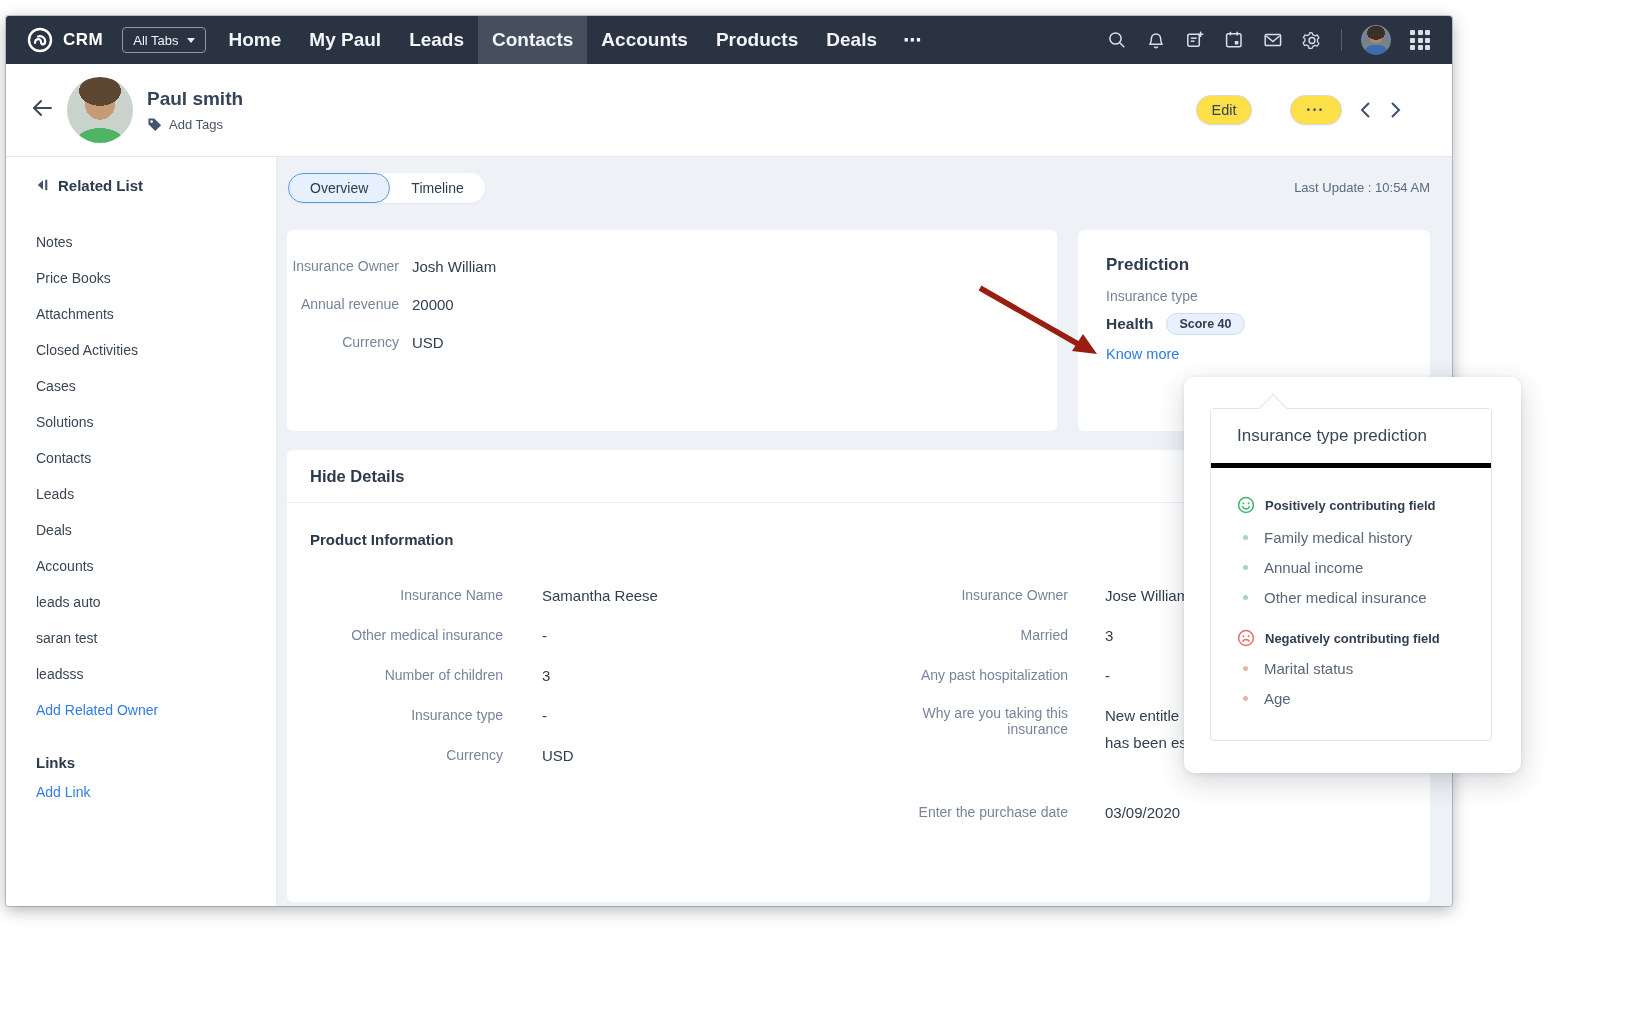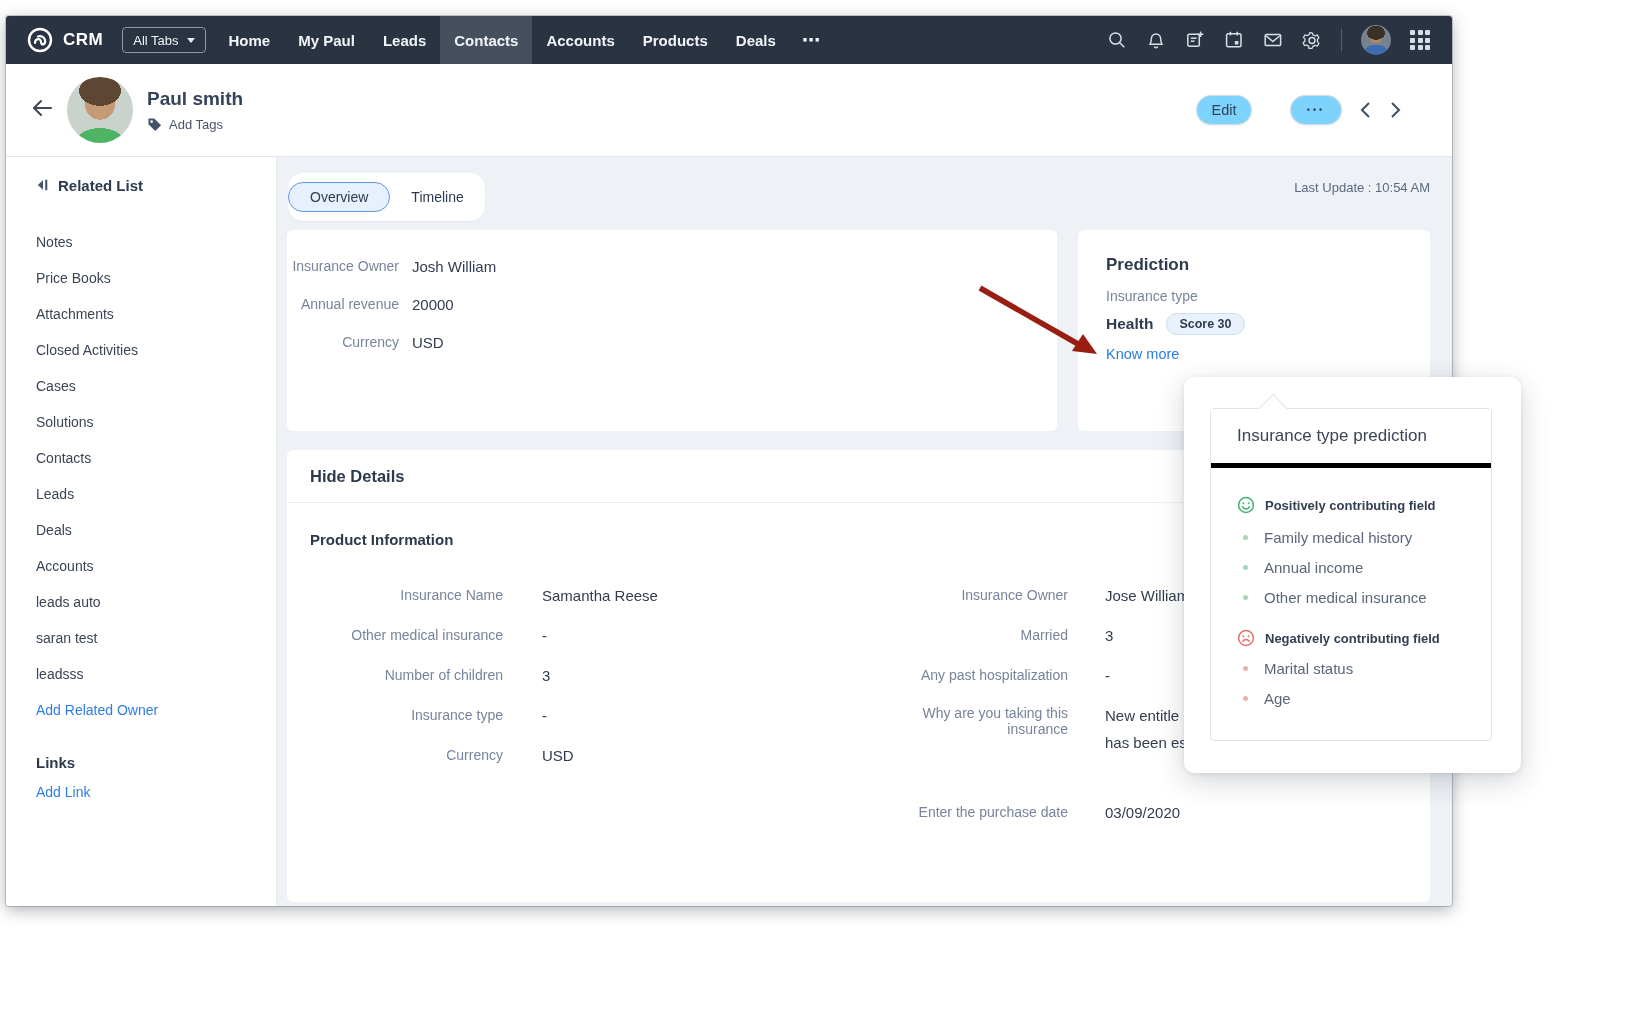--- a/index.html
+++ b/index.html
@@ -15,21 +15,21 @@
   .nav { position:absolute; left:0; top:0; right:0; height:48px; background:#2a3342;
     border-radius:3px 3px 0 0; display:flex; align-items:center; color:#eef1f6; }
   .nav-left { display:flex; align-items:center; height:100%; }
   .logo { margin-left:20px; display:flex; align-items:center; }
   .brand { font-size:17px; font-weight:bold; letter-spacing:.5px; margin-left:9px; color:#fff; }
   .alltabs { margin-left:19px; border:1px solid #8d97a6; border-radius:4px; height:26px;
     display:flex; align-items:center; padding:0 10px; font-size:13px; color:#f2f4f8; cursor:pointer; }
   .alltabs .caret { width:0; height:0; border-left:4px solid transparent; border-right:4px solid transparent;
     border-top:5px solid #e8ecf2; margin-left:8px; }
   .menu { display:flex; align-items:center; height:100%; margin-left:9px; }
-  .mi { height:100%; display:flex; align-items:center; padding:0 14px; font-size:15px;
+  .mi { height:100%; display:flex; align-items:center; padding:0 14px; font-size:19px;
     font-weight:600; color:#f2f4f8; cursor:pointer; }
   .mi.active { background:#454f5e; }
   .mi.more { font-size:18px; letter-spacing:1px; padding:0 12px; }
   .nav-right { margin-left:auto; display:flex; align-items:center; gap:19px; padding-right:22px; }
   .nico { width:20px; height:20px; display:flex; align-items:center; justify-content:center; cursor:pointer; }
   .nico svg { stroke:#d9dfe8; fill:none; stroke-width:1.5; }
   .nsep { width:1px; height:22px; background:#566071; }
   .nav-avatar { width:30px; height:30px; border-radius:50%; cursor:pointer;
     background:
       radial-gradient(ellipse 9px 7px at 50% 26%, #3a3028 0 99%, transparent 100%),
@@ -47,21 +47,21 @@
     background:
       radial-gradient(ellipse 21px 15px at 50% 21%, #5d4733 0 99%, transparent 100%),
       radial-gradient(circle 15px at 50% 42%, #c79a76 0 99%, transparent 100%),
       radial-gradient(ellipse 26px 17px at 50% 103%, #4fb463 0 99%, transparent 100%),
       #c9d2cb; }
   .c-id { margin-left:14px; }
   .c-name { font-size:19px; font-weight:bold; color:#36445a; }
   .c-tags { display:flex; align-items:center; gap:7px; margin-top:7px; cursor:pointer; }
   .c-tags span { font-size:13px; color:#4a5568; }
   .hdr-actions { margin-left:auto; display:flex; align-items:center; padding-right:50px; gap:0; }
-  .btn { height:30px; background:#7dd3fc; border:1px solid #d4dae2; border-radius:15px;
+  .btn { height:30px; background:#fde047; border:1px solid #d4dae2; border-radius:15px;
     display:flex; align-items:center; justify-content:center; font-size:14.5px; color:#33415a;
     cursor:pointer; box-shadow:0 1px 2px rgba(60,70,90,.08); }
   .btn-edit { width:56px; }
   .btn-more { width:52px; margin-left:38px; font-size:9px; letter-spacing:3px; font-weight:bold; }
   .chev { margin-left:17px; cursor:pointer; display:flex; align-items:center; }
   .chev svg { stroke:#3c5068; stroke-width:2; fill:none; }
 
   
   .body { position:absolute; left:0; top:141px; right:0; bottom:0; display:flex; border-radius:0 0 3px 3px; overflow:hidden; }
   .sb { width:271px; background:#fff; border-right:1px solid #e8ebef; padding:16px 0 0 30px; flex:none; }
@@ -70,21 +70,21 @@
   .sb-list { margin-top:27px; }
   .sb-it { height:36px; display:flex; align-items:center; font-size:14px; color:#3a4554; cursor:pointer; }
   .sb-it.link { color:#2f7de1; }
   .sb-links-head { margin-top:22px; height:24px; display:flex; align-items:center; }
   .sb-links-head b { font-size:15px; color:#2c3a4e; }
   .sb-addlink { margin-top:4px; height:28px; display:flex; align-items:center; font-size:14px; color:#2f7de1; cursor:pointer; }
 
   .content { position:relative; flex:1; background:#eef1f5; }
 
   
-  .tabs { position:absolute; left:11px; top:16px; height:48px; background:#fff; border-radius:15px;
+  .tabs { position:absolute; left:11px; top:16px; height:30px; background:#fff; border-radius:15px;
     display:flex; align-items:center; box-shadow:0 1px 2px rgba(70,80,100,.06); }
   .tab { padding:0 21px; font-size:14px; color:#2d3b52; height:30px; display:flex; align-items:center; cursor:pointer; }
   .tab.active { background:#e7f0fd; border:1px solid #5c97e5; border-radius:15px; }
   .last-upd { position:absolute; right:22px; top:23px; font-size:13px; color:#5c6a82; }
 
   
   .card { position:absolute; background:#fff; border-radius:6px; }
   .cardA { left:10px; top:73px; width:770px; height:201px; padding-top:17px; }
   .frowA { height:38px; display:flex; align-items:center; }
   .frowA .lab { width:112px; text-align:right; font-size:14px; color:#77849a; flex:none; }
@@ -313,21 +313,21 @@
           <span class="lab">Currency</span>
           <span class="val">USD</span>
         </div>
       </div>
 
       <div class="card cardB">
         <div class="p-title">Prediction</div>
         <div class="p-lab">Insurance type</div>
         <div class="p-row">
           <span class="p-val">Health</span>
-          <span class="score">Score 30</span>
+          <span class="score">Score 40</span>
         </div>
         <span class="knowmore">Know more</span>
       </div>
 
       <svg class="arrow" width="130" height="80" viewBox="0 0 130 80">
         <line x1="5" y1="6" x2="103" y2="62" stroke="#9a1d12" stroke-width="5.5"></line>
         <polygon points="122,72 97,69 108,52" fill="#9a1d12"></polygon>
       </svg>
 
       <div class="card cardC">

